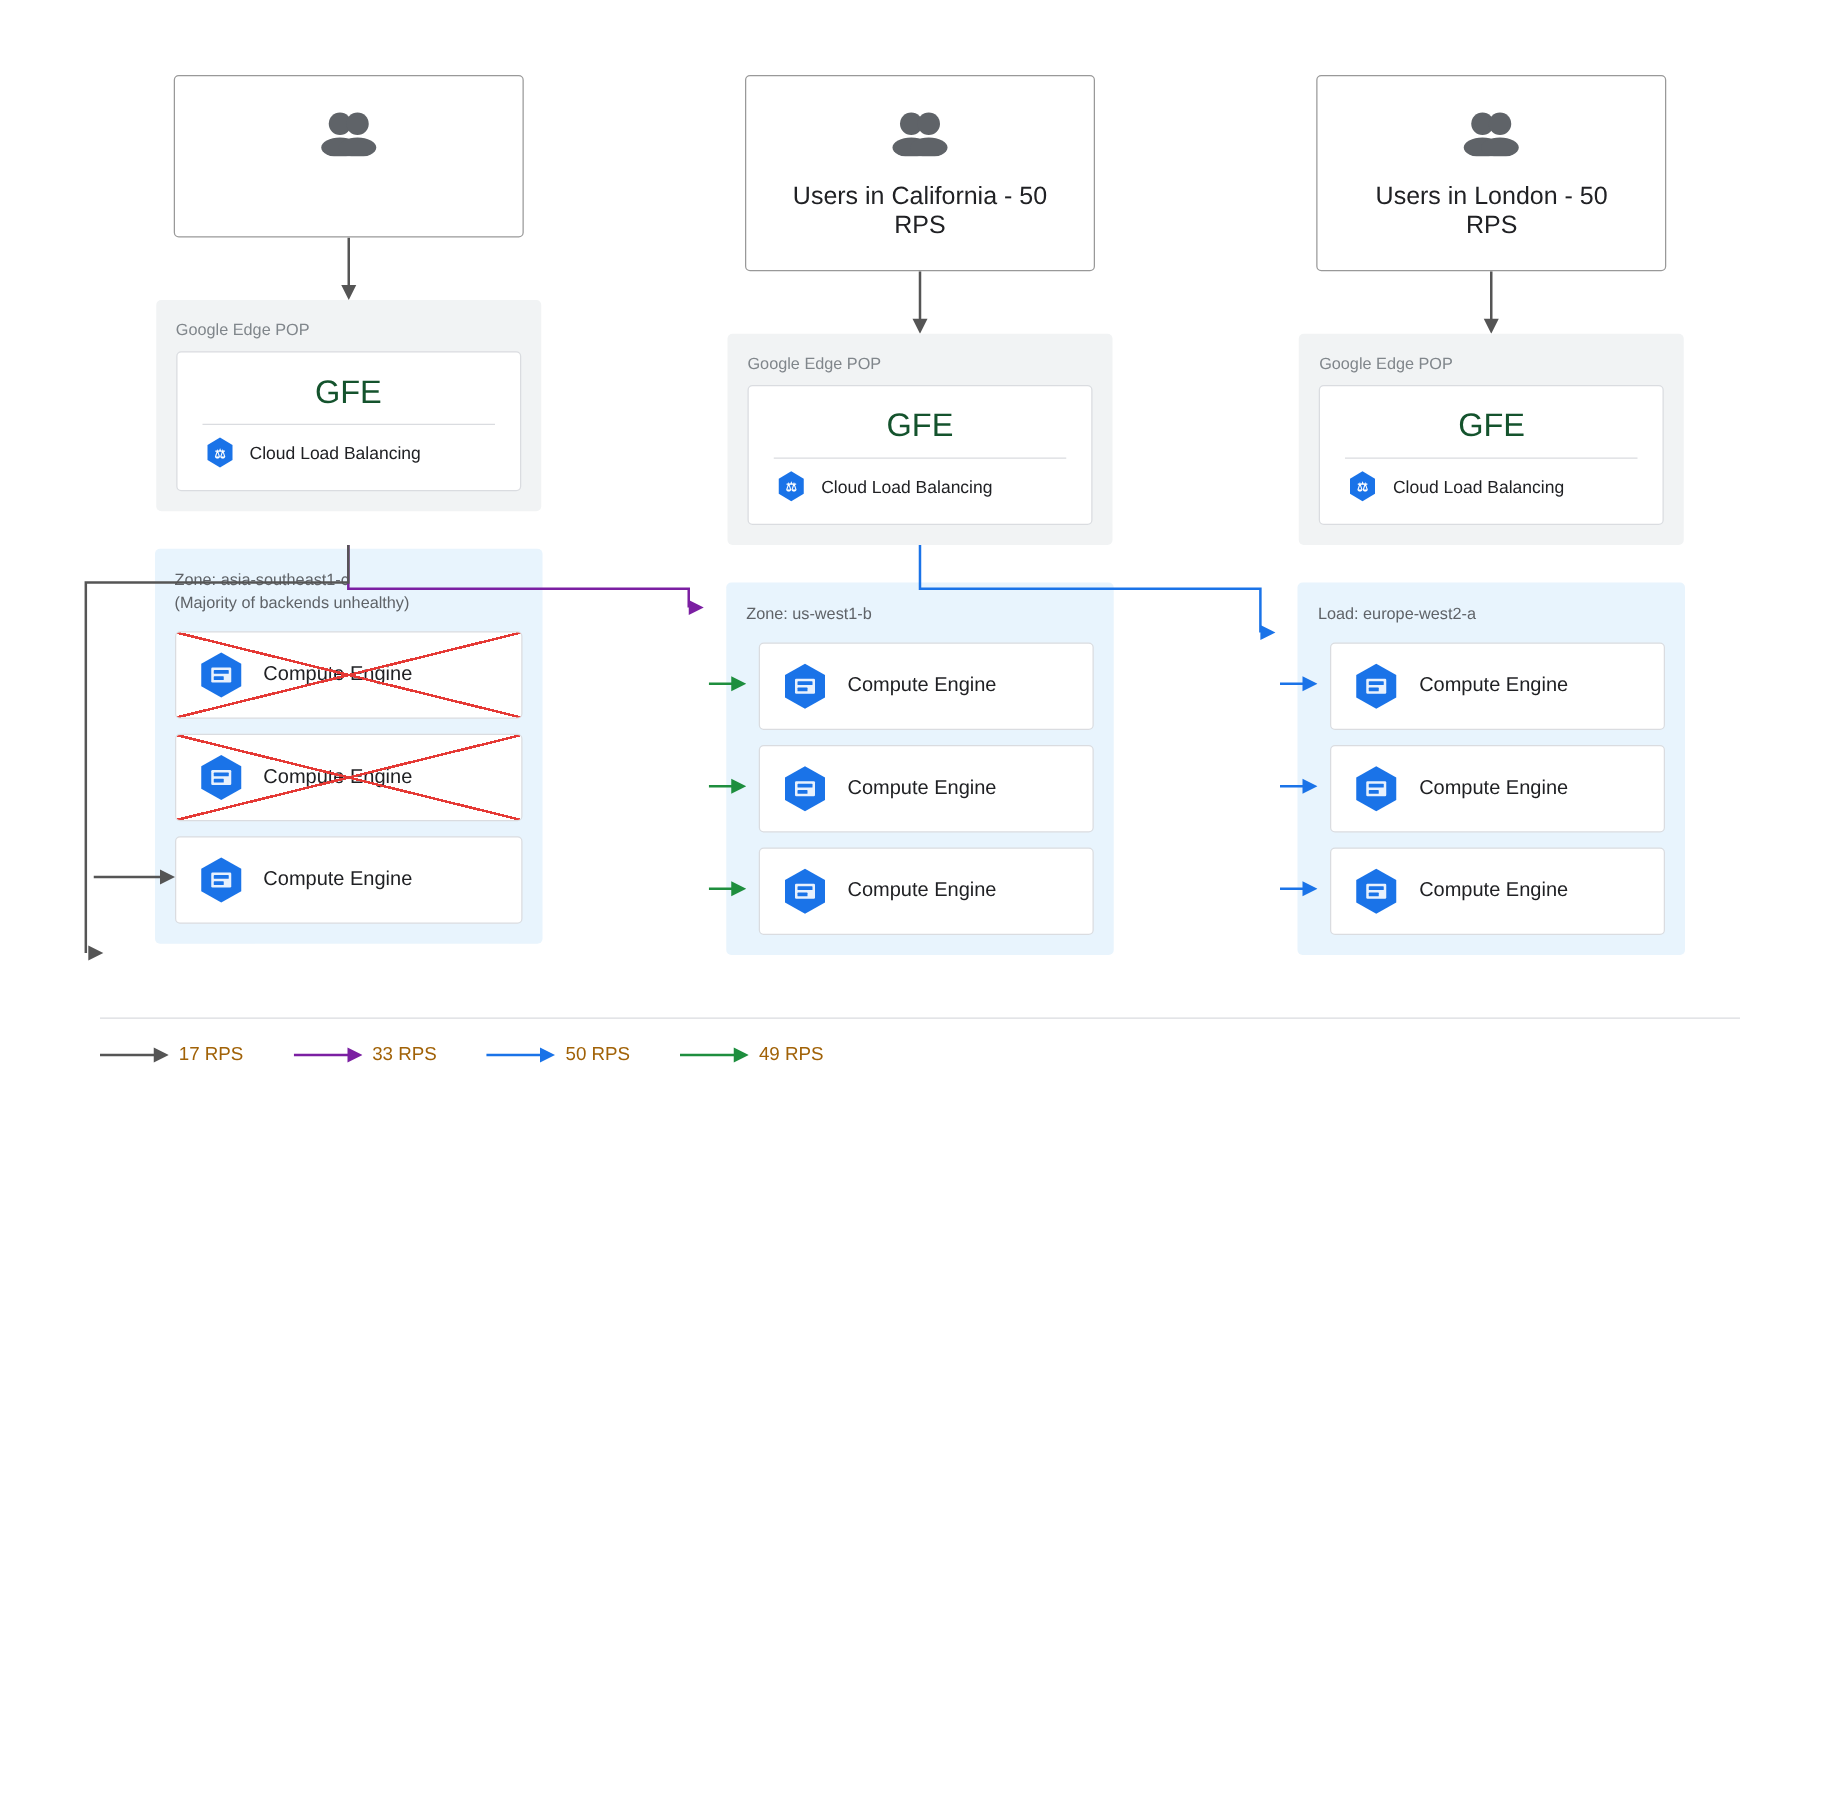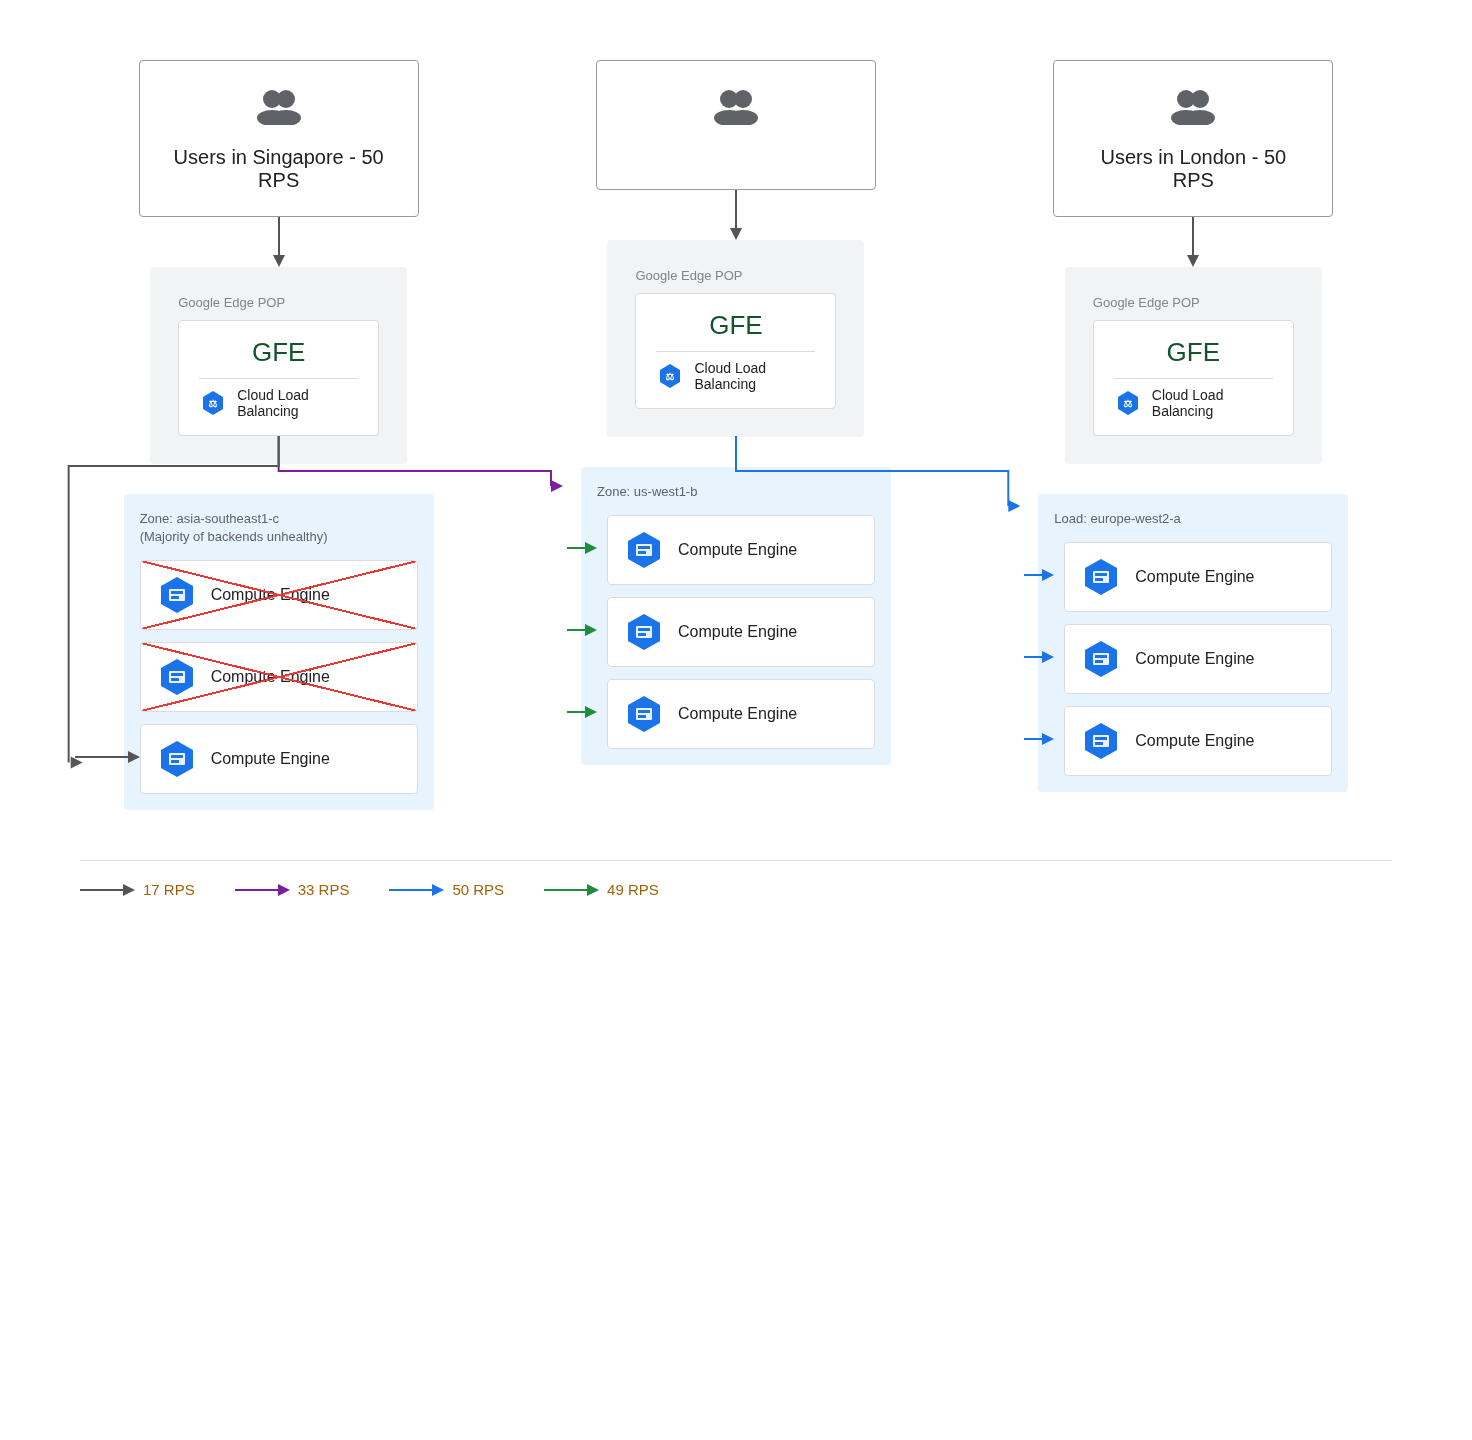--- a/index.html
+++ b/index.html
@@ -50,22 +50,22 @@
       font-size: 20px;
       color: #202124;
       text-align: center;
       font-weight: 400;
     }
 
     
     .edge-pop {
       background: #f1f3f4;
       border-radius: 4px;
-      padding: 28px;
-      width: 257px;
+      padding: 16px;
+      width: 308px;
       position: relative;
     }
 
     .edge-pop-label {
       font-size: 13px;
       color: #80868b;
       margin-bottom: 10px;
     }
 
     
@@ -207,21 +207,20 @@
 
       <div class="user-box">
         <div class="user-icon">
           <svg width="48" height="40" viewBox="0 0 48 40" fill="none">
             <circle cx="17" cy="14" r="9" fill="#5f6368"></circle>
             <circle cx="31" cy="14" r="9" fill="#5f6368"></circle>
             <ellipse cx="17" cy="33" rx="15" ry="8" fill="#5f6368"></ellipse>
             <ellipse cx="31" cy="33" rx="15" ry="8" fill="#5f6368"></ellipse>
           </svg>
         </div>
-        <div class="user-label">Users in Singapore - 50 RPS</div>
       </div>
 
       <div style="height:50px;display:flex;flex-direction:column;align-items:center;position:relative;width:100%;">
         <svg width="30" height="50" viewBox="0 0 30 50">
           <line x1="15" y1="0" x2="15" y2="40" stroke="#555" stroke-width="2"></line>
           <polygon points="15,50 9,38 21,38" fill="#555"></polygon>
         </svg>
       </div>
 
       <div class="edge-pop">
@@ -294,20 +293,21 @@
 
       <div class="user-box">
         <div class="user-icon">
           <svg width="48" height="40" viewBox="0 0 48 40" fill="none">
             <circle cx="17" cy="14" r="9" fill="#5f6368"></circle>
             <circle cx="31" cy="14" r="9" fill="#5f6368"></circle>
             <ellipse cx="17" cy="33" rx="15" ry="8" fill="#5f6368"></ellipse>
             <ellipse cx="31" cy="33" rx="15" ry="8" fill="#5f6368"></ellipse>
           </svg>
         </div>
+        <div class="user-label">Users in California - 50 RPS</div>
       </div>
 
       <div style="height:50px;display:flex;flex-direction:column;align-items:center;position:relative;width:100%;">
         <svg width="30" height="50" viewBox="0 0 30 50">
           <line x1="15" y1="0" x2="15" y2="40" stroke="#555" stroke-width="2"></line>
           <polygon points="15,50 9,38 21,38" fill="#555"></polygon>
         </svg>
       </div>
 
       <div class="edge-pop">

